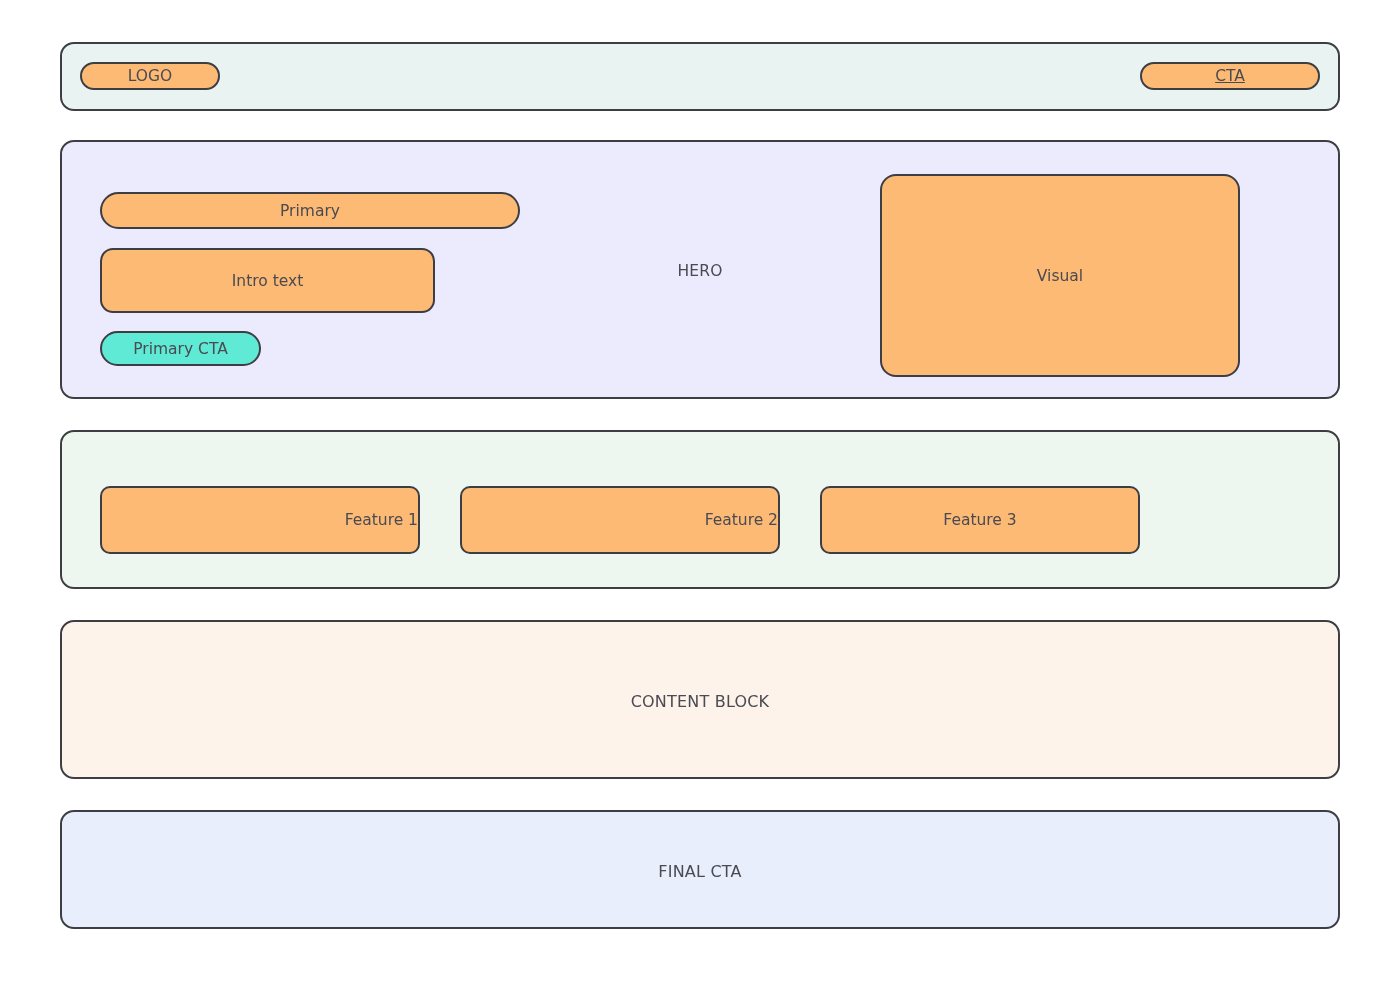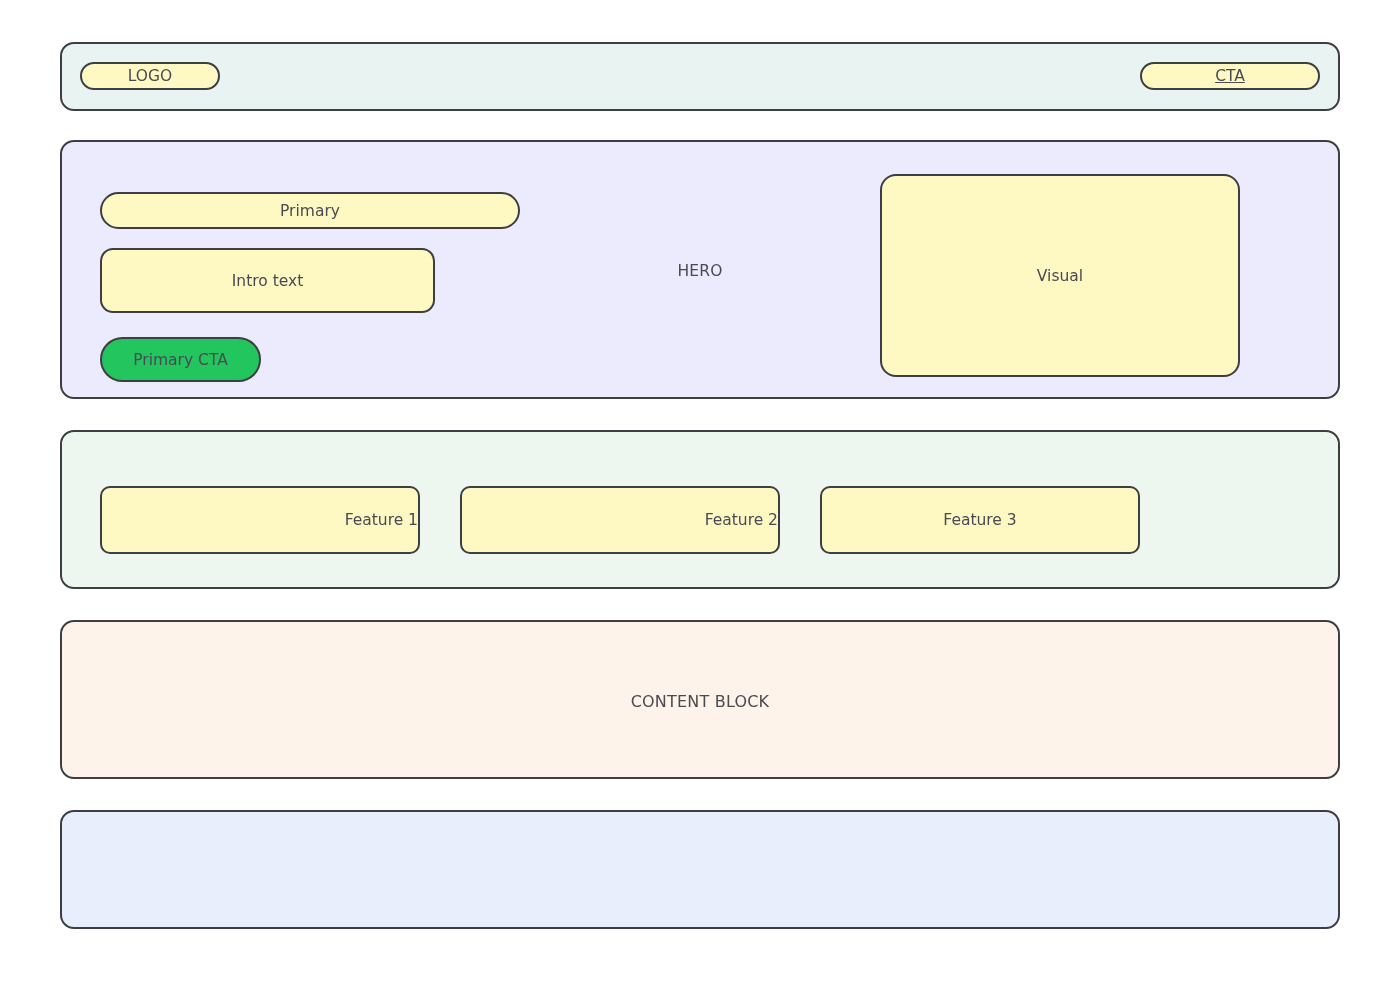--- a/index.html
+++ b/index.html
@@ -33,21 +33,21 @@
     right: 0;
     text-align: center;
     font-size: 16px;
     color: #4a4a52;
     letter-spacing: 0.2px;
     white-space: nowrap;
   }
   .box {
     position: absolute;
     box-sizing: border-box;
-    background: #fef9c3;
+    background: #fdba74;
     border: 2.5px solid #3d3d44;
     display: flex;
     align-items: center;
     justify-content: center;
     font-size: 15.5px;
     color: #4a4a52;
     white-space: nowrap;
   }
   .pill { border-radius: 999px; }
   .rounded-sm { border-radius: 10px; }
@@ -64,23 +64,22 @@
 
   
   #hero-section {
     left: 60px; top: 140px; width: 1280px; height: 259px;
     background: #eceafd;
   }
   #hero-label { top: 262px; font-size: 15.5px; }
   #hero-headline { left: 100px; top: 192px; width: 420px; height: 37px; }
   #hero-intro { left: 100px; top: 248px; width: 335px; height: 65px; }
   #hero-primary-cta {
-    left: 100px; top: 331px; width: 161px; height: 45px;
-    background: #22c55e;
-    margin-top: 6px;
+    left: 100px; top: 331px; width: 161px; height: 35px;
+    background: #5eead4;
   }
   #hero-visual { left: 880px; top: 174px; width: 360px; height: 203px; }
 
   
   #features-section {
     left: 60px; top: 430px; width: 1280px; height: 159px;
     background: #edf7ef;
   }
   .feature-card { top: 486px; width: 320px; height: 68px; }
   #feature-card-0 { left: 100px; justify-content: flex-end; }
@@ -149,14 +148,15 @@
   <div class="box rounded-sm feature-card" id="feature-card-2">
     <span>Feature 3</span>
   </div>
 
   <div class="section" id="content-section"></div>
 
   <div class="section-label" id="content-label">CONTENT BLOCK</div>
 
   <div class="section" id="final-cta-section"></div>
 
+  <div class="section-label" id="final-cta-label">FINAL CTA</div>
 
 </div>
 
 </body></html>

